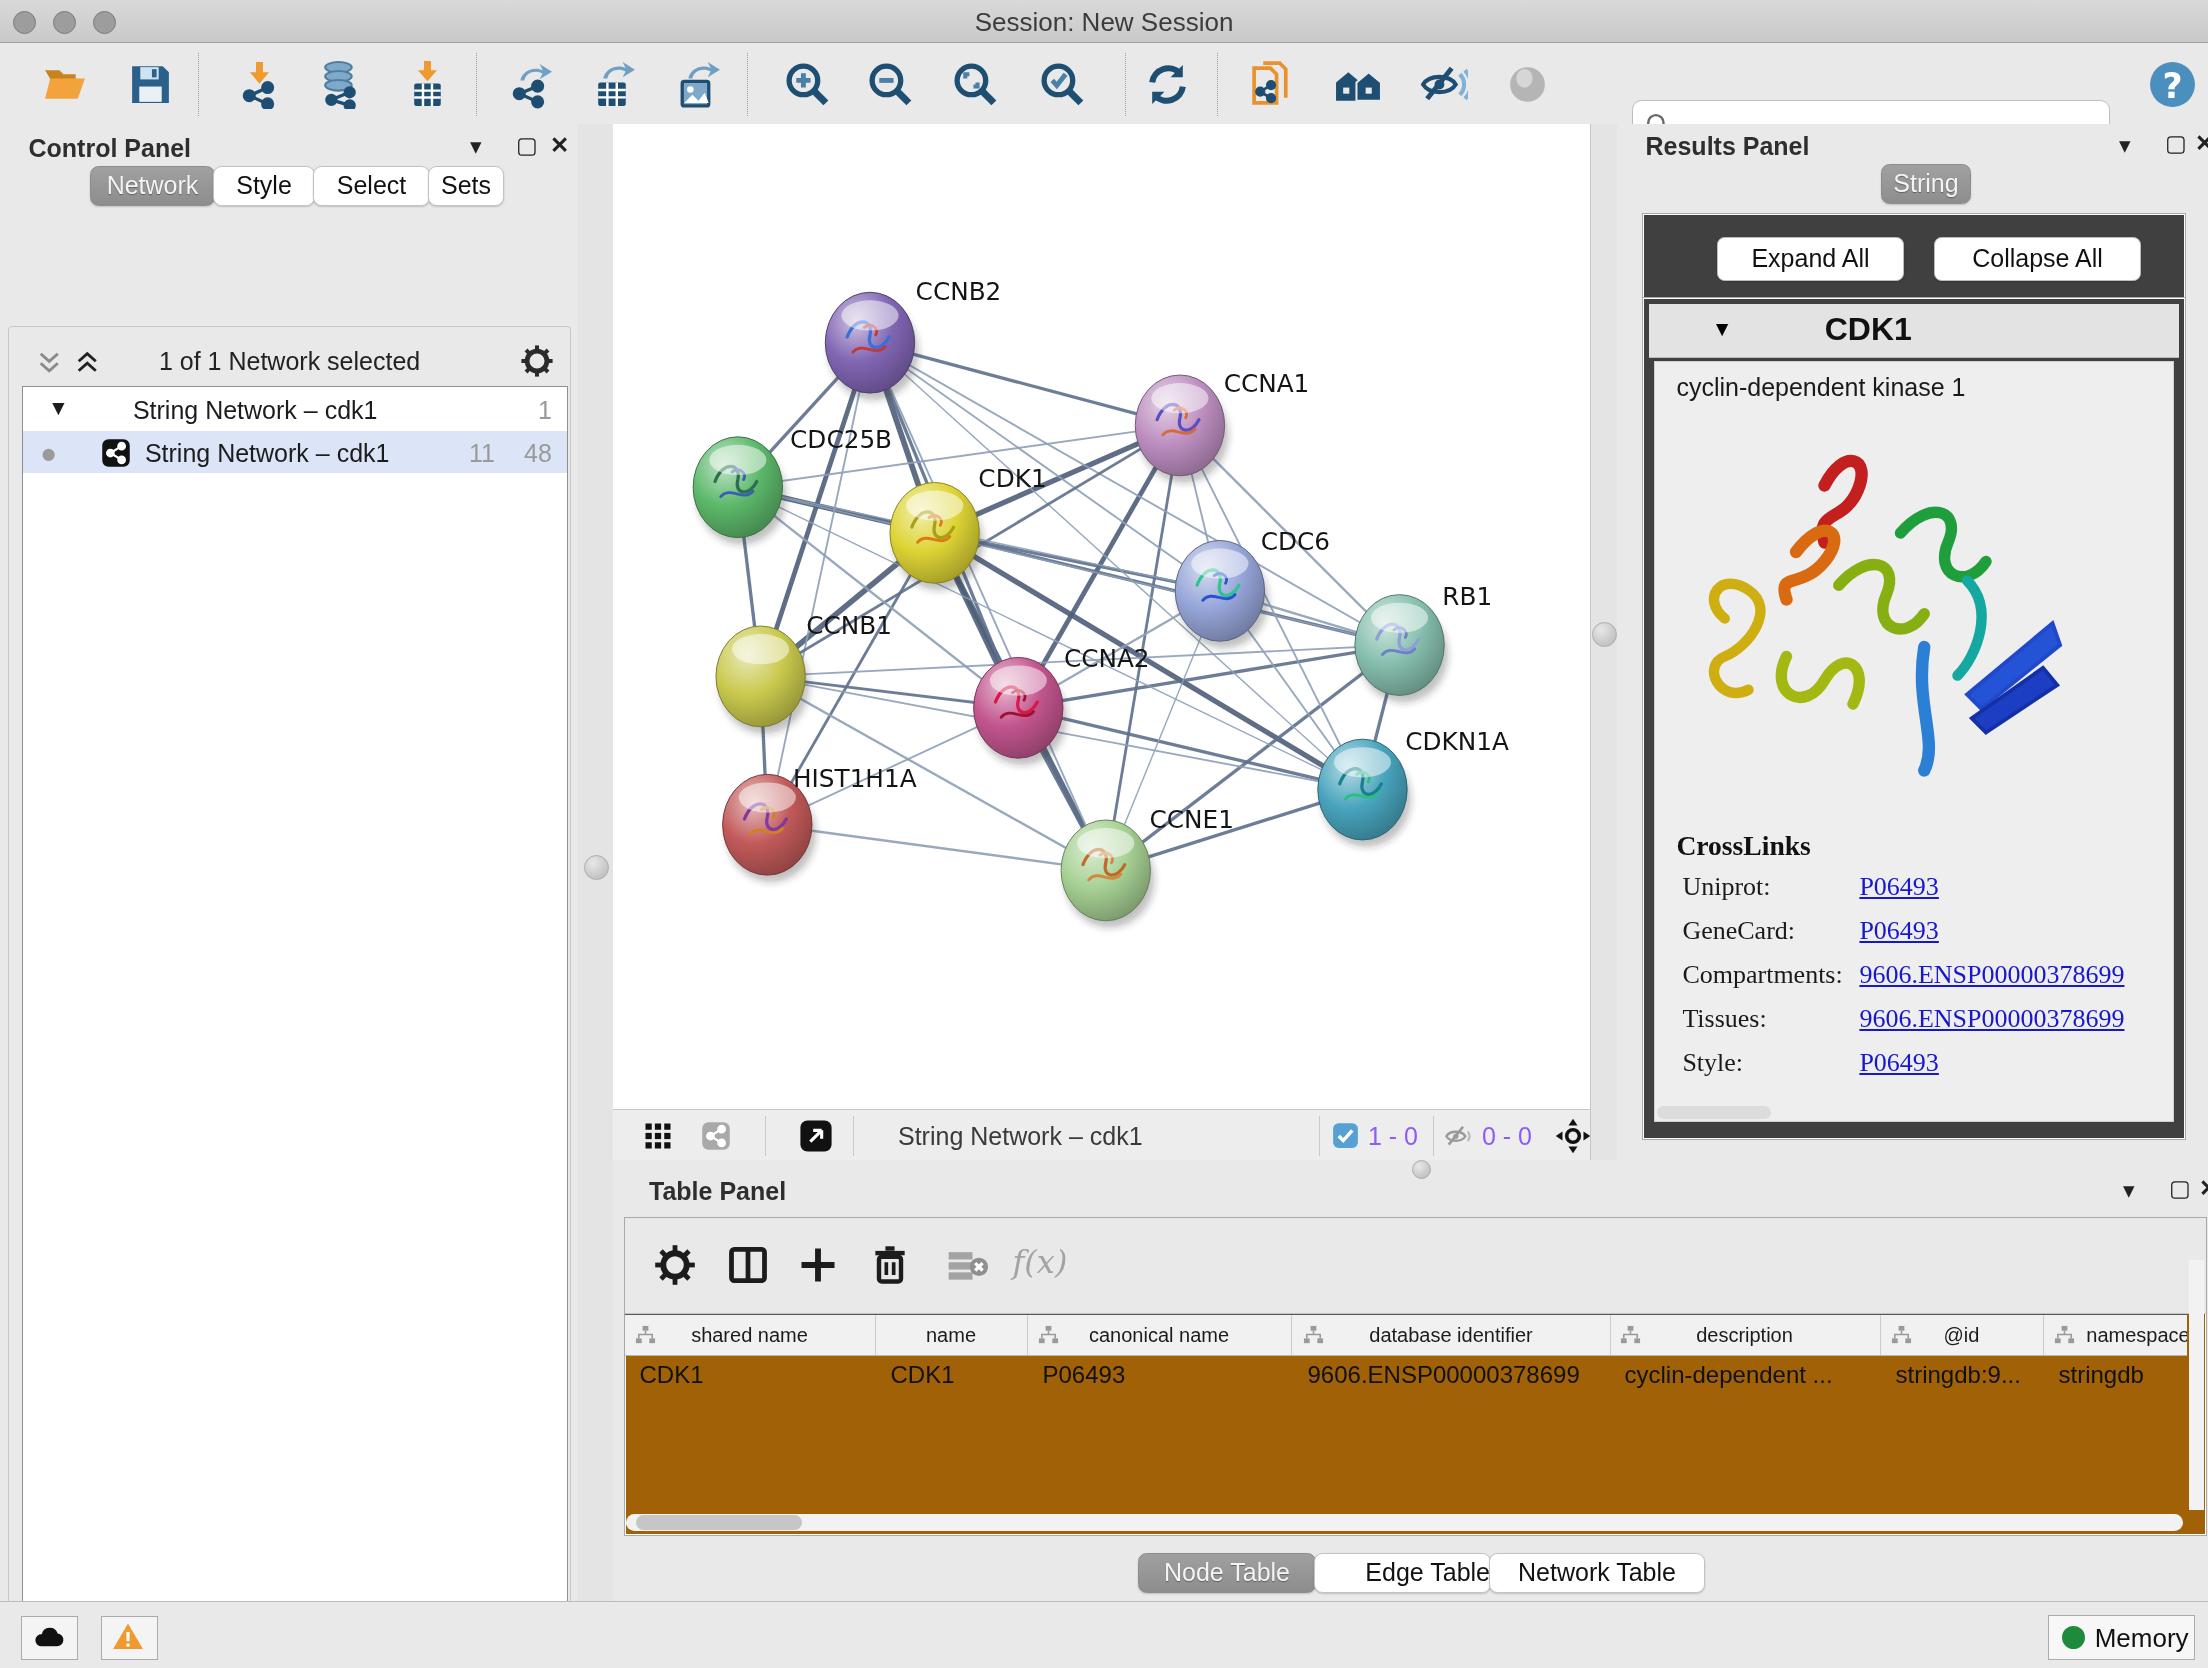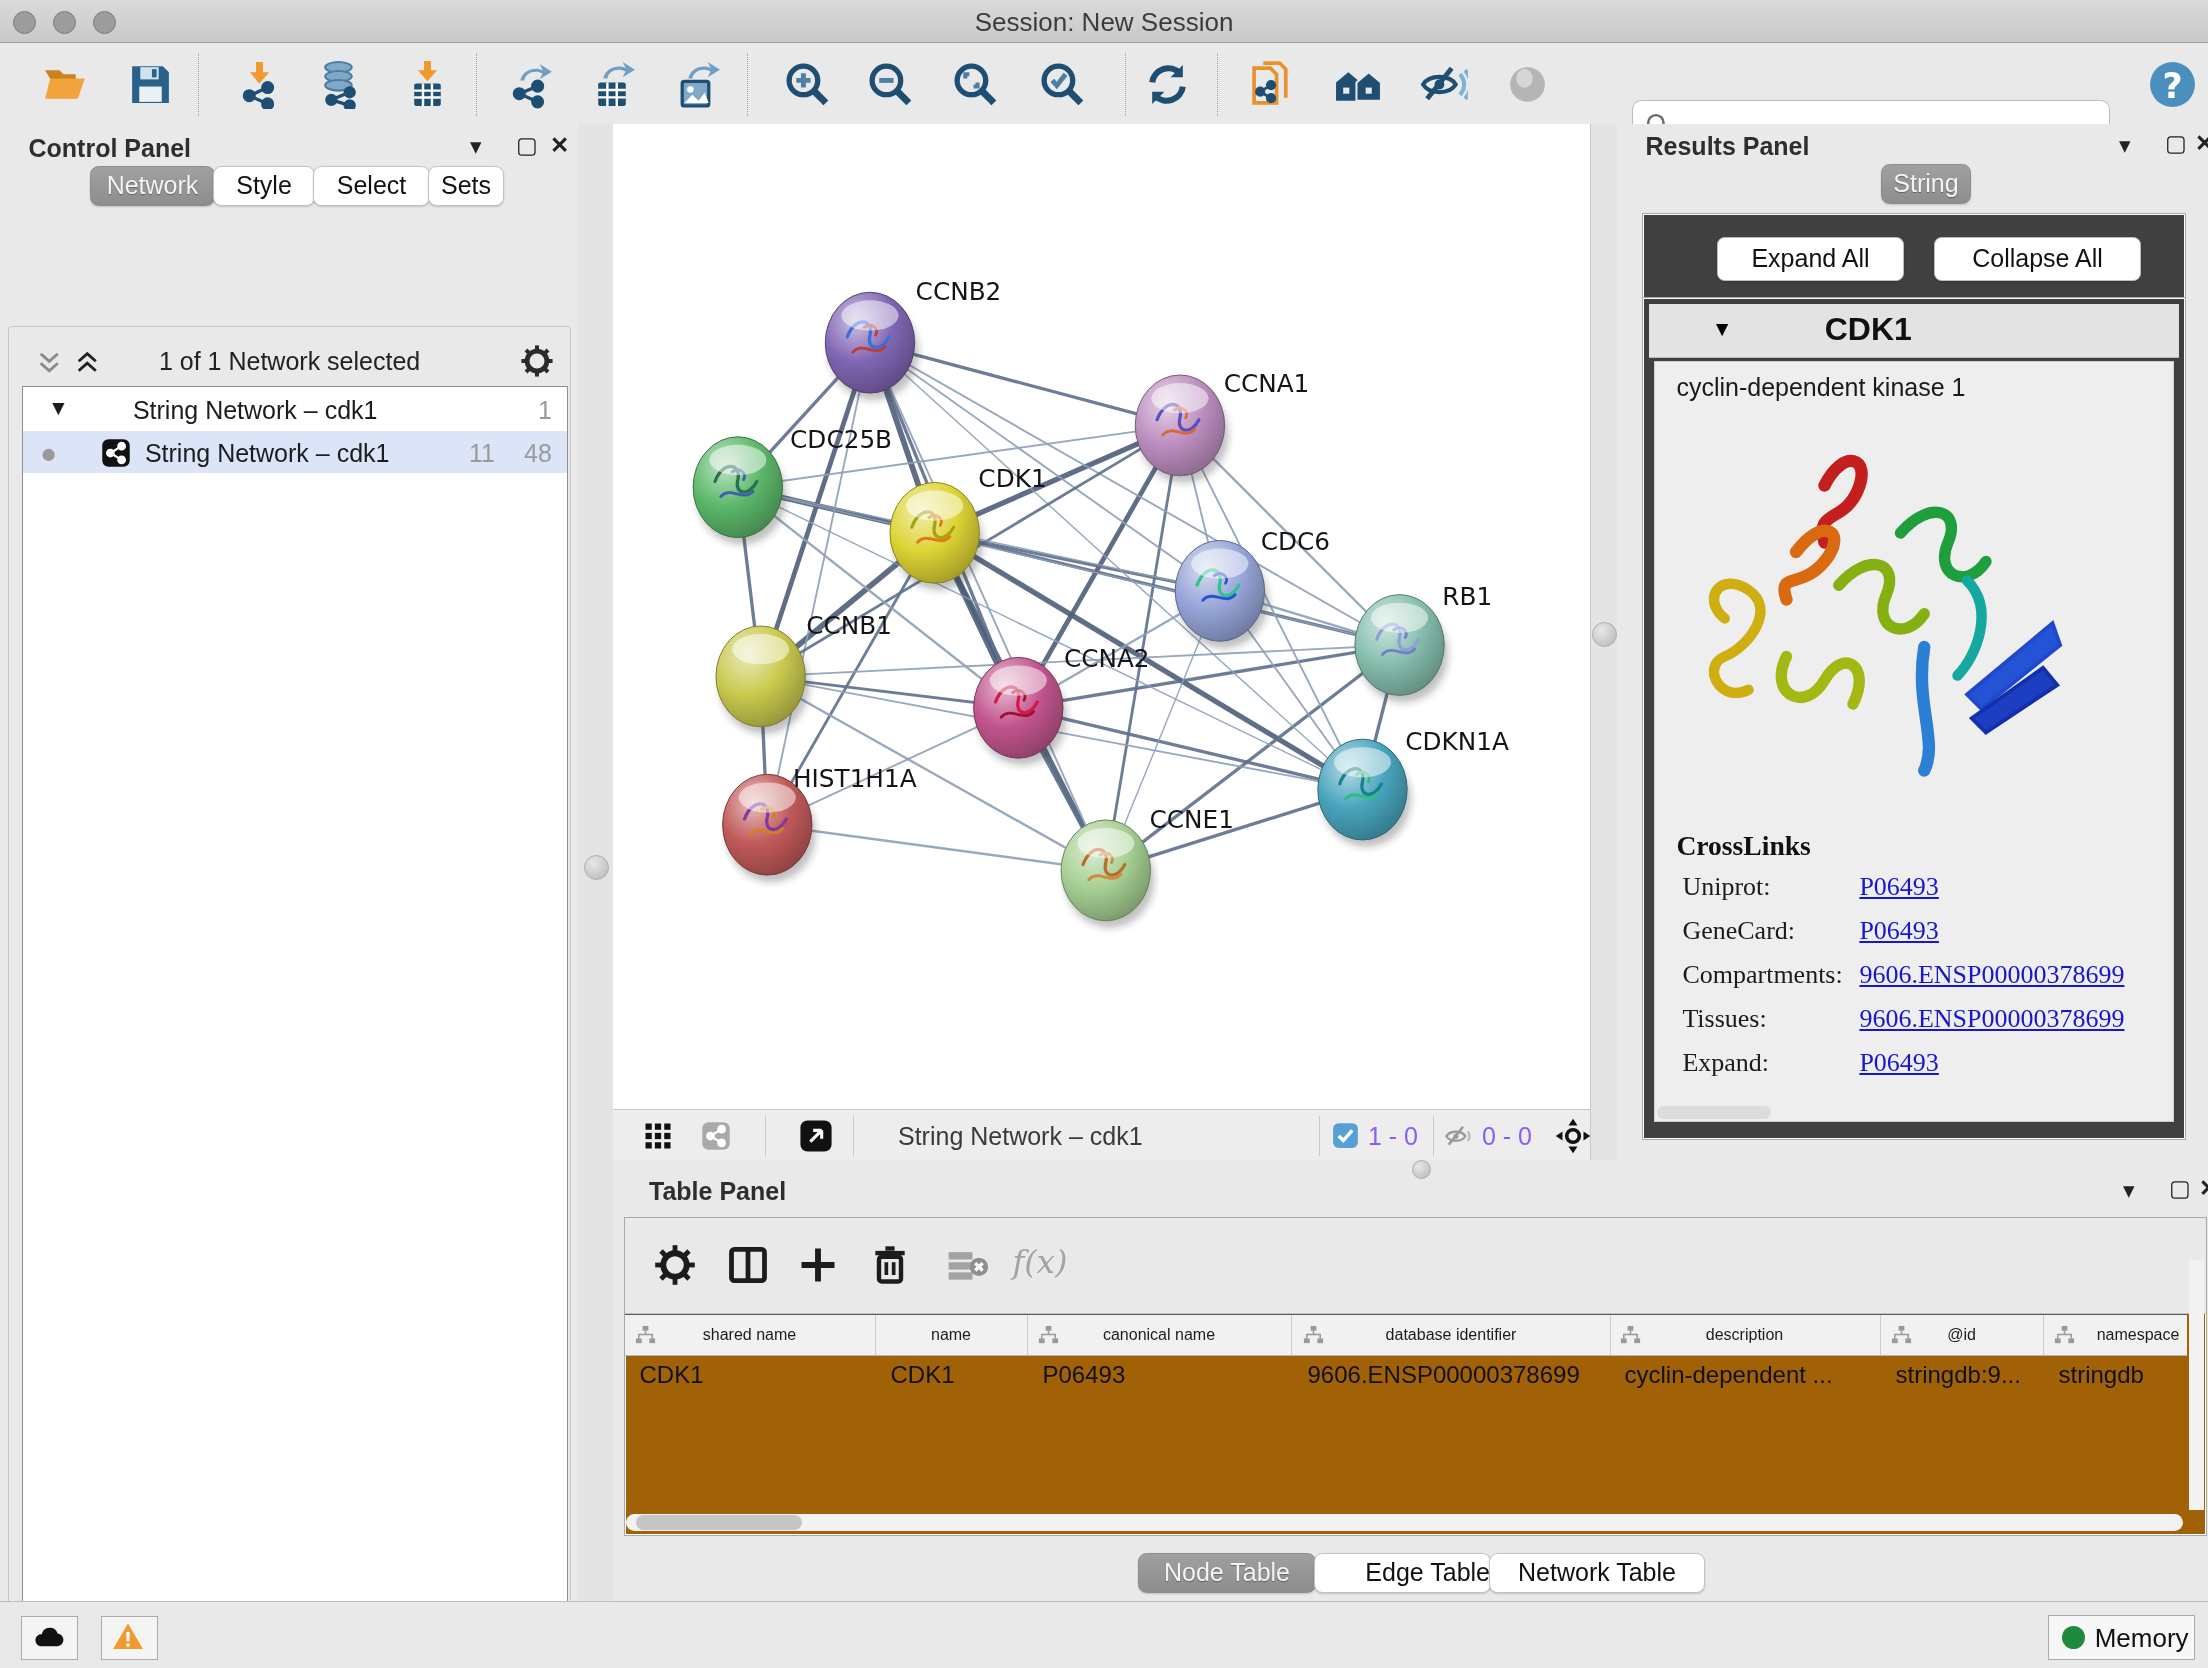--- a/index.html
+++ b/index.html
@@ -72,21 +72,21 @@
   #tp-box{position:absolute;left:10.5px;top:57px;width:1581px;height:317px;
     border:1.9px solid #a9a9a9;box-shadow:inset 0 0 0 1px #fdfdfd;background:#a16207;}
   #tp-toolbar{position:absolute;left:0;top:0;width:100%;height:95px;background:#e9e9e9;
     border-bottom:1px solid #c2c2c2;}
   .tpt{position:absolute;top:25px;width:44px;height:44px;cursor:pointer;}
   .tpt svg{width:100%;height:100%;}
   #tp-table{position:absolute;left:0;top:96px;right:19px;bottom:0;overflow:hidden;}
   #tp-head{position:absolute;left:0;top:0;height:40px;width:1902px;background:#f1f1f1;
     border-top:1.9px solid #5a5a5a;border-bottom:1px solid #b5b5b5;}
   .th{position:absolute;top:0;height:40px;border-right:1px solid #cccccc;
-    font-size:16px;color:#1c1c1c;text-align:center;line-height:40px;overflow:hidden;white-space:nowrap;}
+    font-size:20px;color:#1c1c1c;text-align:center;line-height:40px;overflow:hidden;white-space:nowrap;}
   .th svg{position:absolute;left:9.5px;top:8.6px;width:23px;height:23px;}
   .td{position:absolute;height:38px;font-size:24px;color:#111;line-height:38px;
     padding-left:15px;overflow:hidden;white-space:nowrap;box-sizing:border-box;}
   #tp-hscroll{position:absolute;left:1.9px;bottom:3.8px;height:17px;right:23px;background:#f2f2f2;border-radius:8.6px;}
   #tp-hthumb{position:absolute;left:9.5px;top:1px;width:166px;height:15px;background:#c6c6c6;border-radius:7.6px;}
   #tp-vscroll{position:absolute;right:1.9px;top:42px;bottom:25px;width:15px;background:#f2f2f2;}
   
   #statusbar{left:0;top:1601px;width:2208px;height:68px;background:#e9e9e9;border-top:1.9px solid #bdbdbd;}
   .sb-btn{position:absolute;top:14.3px;width:55px;height:42px;background:#f4f4f4;
     border:1.9px solid #ababab;cursor:pointer;}
@@ -611,21 +611,21 @@
             </div>
             <div class="xl-row">
               <div class="xl-label">Compartments:</div>
               <div class="xl-value">9606.ENSP00000378699</div>
             </div>
             <div class="xl-row">
               <div class="xl-label">Tissues:</div>
               <div class="xl-value">9606.ENSP00000378699</div>
             </div>
             <div class="xl-row">
-              <div class="xl-label">Expand:</div>
+              <div class="xl-label">Style:</div>
               <div class="xl-value">P06493</div>
             </div>
           </div>
         <div style="position:absolute;left:1.9px;bottom:1.9px;height:13.3px;width:114px;background:#dcdcdc;border-radius:6.7px"></div>
       </div>
     </div>
   </div>
 
   <div id="table-panel" class="abs">
     <div class="panel-title" style="position:absolute;left:36px;top:17px">Table Panel</div>

